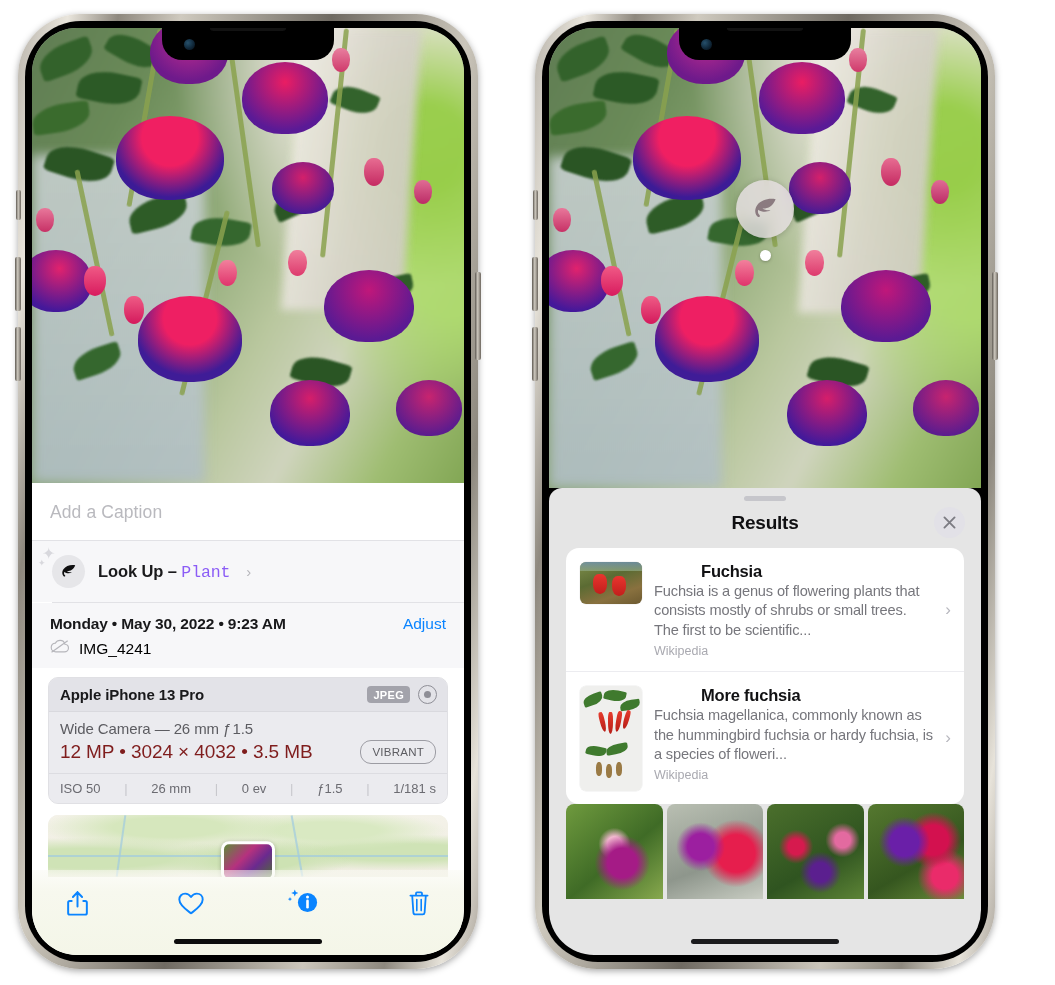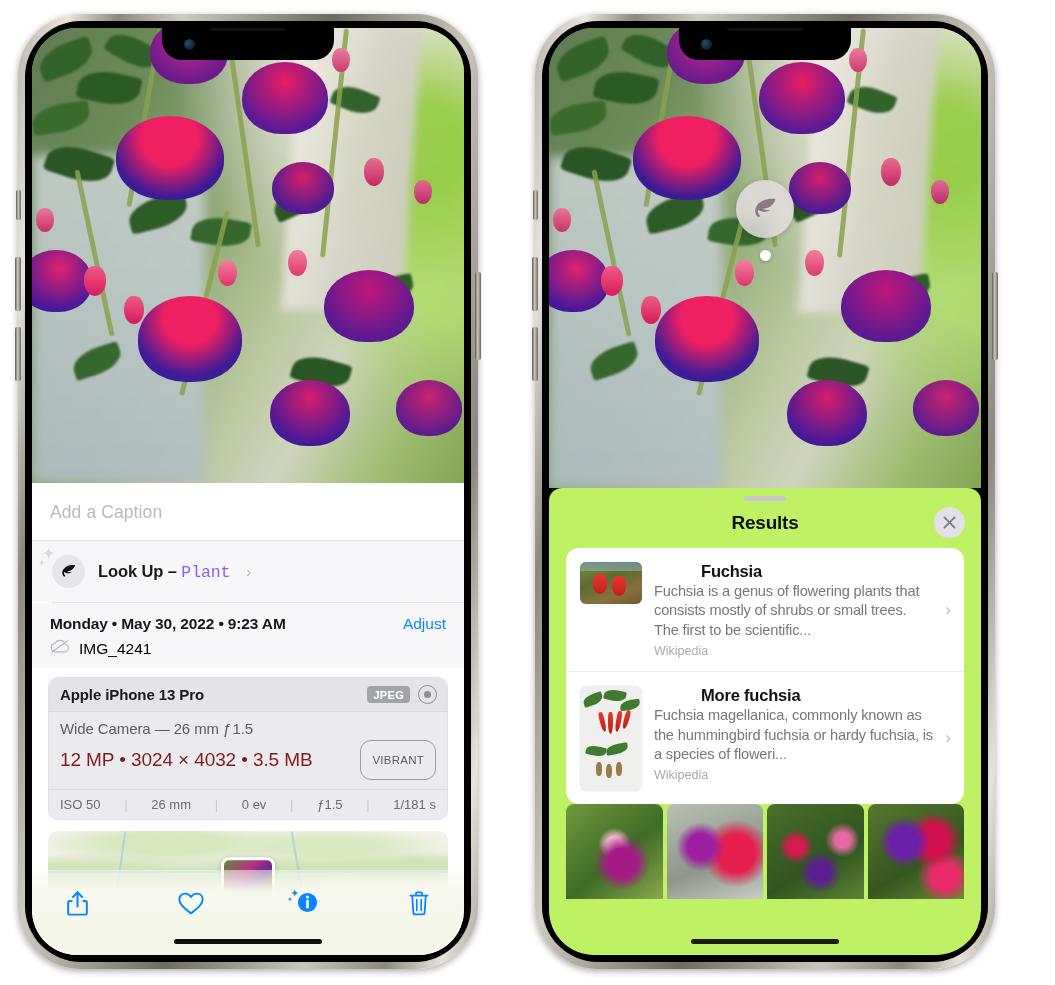--- a/index.html
+++ b/index.html
@@ -109,21 +109,21 @@
   .cam-h .r{display:flex;align-items:center;gap:8px;}
   .tag-jpeg{background:#a3a3ab;color:#fff;font-size:11px;font-weight:700;
     padding:2.5px 6px;border-radius:4px;letter-spacing:.3px;}
   .aperture-ic{width:19px;height:19px;border-radius:50%;border:1.6px solid #8e8e96;
     display:flex;align-items:center;justify-content:center;}
   .aperture-ic i{display:block;width:7px;height:7px;border-radius:50%;background:#8e8e96;}
   .cam-b{padding:8px 11px 9px 11px;}
   .cam-l1{font-size:15px;color:#5c5c61;letter-spacing:-.1px;}
   .cam-l2{display:flex;align-items:center;justify-content:space-between;margin-top:3px;}
   .cam-l2 .x{font-size:19px;color:#7f1d1d;letter-spacing:-.1px;}
-  .tag-vib{border:1px solid #9c9ca3;border-radius:11px;padding:13px 11px;
+  .tag-vib{border:1px solid #9c9ca3;border-radius:11px;padding:5px 11px;
     font-size:11.5px;color:#5c5c61;letter-spacing:.25px;}
   .cam-f{display:flex;align-items:center;justify-content:space-between;
     padding:7px 11px 7px 11px;border-top:1px solid #dcdce1;background:#ebebef;}
   .cam-f span{font-size:13px;color:#6b6b71;white-space:nowrap;}
   .cam-f .sep{color:#c7c7cc;}
 
   .mapwrap{margin:11px 16px 0 16px;height:62px;border-radius:10px 10px 0 0;overflow:hidden;
     position:relative;background:#f1efe6;}
   .mapwrap .m{position:absolute;inset:0;
     background:
@@ -141,21 +141,21 @@
     background:linear-gradient(135deg,#5f8b3a,#b5327e 40%,#6a2a8f 65%,#4b7030);}
 
   .toolbar{position:absolute;left:0;right:0;bottom:0;height:85px;z-index:30;
     background:linear-gradient(180deg,rgba(250,250,244,.55) 0%,#f7f8ee 26%,#f4f6e8 100%);
     display:flex;align-items:flex-start;justify-content:space-between;
     padding:12px 24px 0 24px;}
   .tb{width:42px;height:42px;display:flex;align-items:center;justify-content:center;
     position:relative;}
 
   
-  .results{position:absolute;left:0;right:0;bottom:0;background:#bef264;z-index:20;
+  .results{position:absolute;left:0;right:0;bottom:0;background:#e5e5e5;z-index:20;
     border-radius:13px 13px 0 0;overflow:hidden;}
   .grabber{width:42px;height:5px;border-radius:3px;background:#c6c6cb;
     margin:8px auto 0 auto;}
   .res-head{position:relative;padding:11px 0 14px 0;text-align:center;}
   .res-title{font-size:19px;font-weight:700;color:#101012;letter-spacing:-.2px;}
   .close-btn{position:absolute;right:16px;top:6px;width:31px;height:31px;border-radius:50%;
     background:#e2e1e7;display:flex;align-items:center;justify-content:center;}
   .sec-head{display:flex;align-items:baseline;justify-content:space-between;
     padding:2px 18px 9px 18px;}
   .sec-title{font-size:20px;font-weight:700;color:#0d0d0f;letter-spacing:-.45px;}

